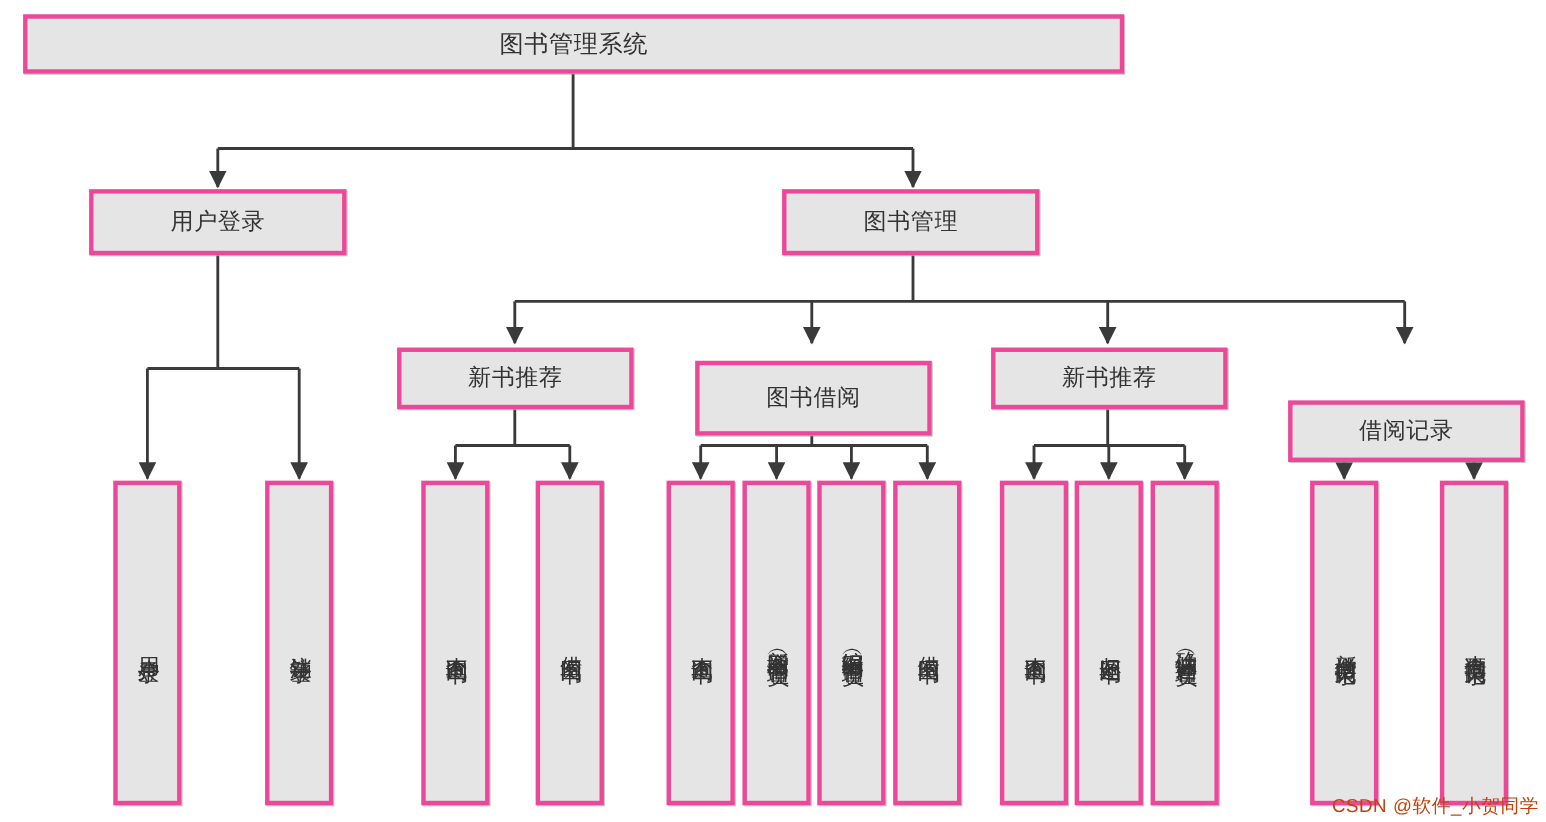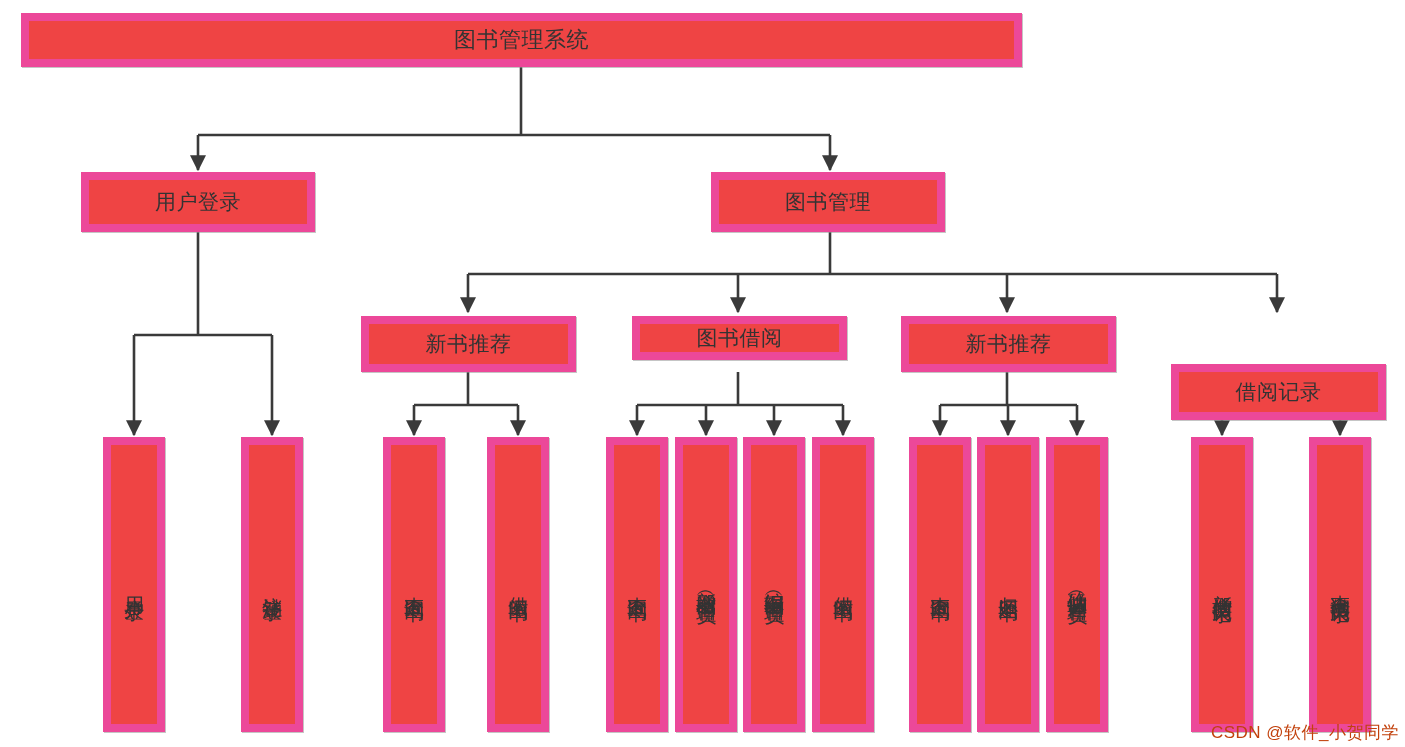--- a/index.html
+++ b/index.html
@@ -22,22 +22,22 @@
     position: absolute;
     left: 0;
     top: 0;
     width: 1405px;
     height: 747px;
     pointer-events: none;
   }
   .node {
     position: absolute;
     box-sizing: border-box;
-    background: #ef4444;
-    border: 8px solid #ec4899;
+    background: #e5e5e5;
+    border: 4px solid #ec4899;
     display: flex;
     align-items: center;
     justify-content: center;
     box-shadow: 1px 1px 0 rgba(150,150,150,0.55);
   }
   .node .node-label {
     color: #333333;
     font-size: 20px;
     line-height: 1.18;
     letter-spacing: 0.5px;
@@ -138,21 +138,21 @@
   <div class="node h" style="left:81px; top:172px; width:234px; height:60px;">
     <span class="node-label">用户登录</span>
   </div>
   <div class="node h" style="left:361px; top:316px; width:215px; height:56px;">
     <span class="node-label">新书推荐</span>
   </div>
 
   <div class="node h" style="left:711px; top:172px; width:234px; height:60px;">
     <span class="node-label">图书管理</span>
   </div>
-  <div class="node h" style="left:632px; top:316px; width:215px; height:44px;">
+  <div class="node h" style="left:632px; top:328px; width:215px; height:68px;">
     <span class="node-label">图书借阅</span>
   </div>
   <div class="node h" style="left:901px; top:316px; width:215px; height:56px;">
     <span class="node-label">新书推荐</span>
   </div>
   <div class="node h" style="left:1171px; top:316px; width:215px; height:56px;margin-top:48px;">
     <span class="node-label">借阅记录</span>
   </div>
 
   <div class="node v" style="left:103px; top:437px; width:62px; height:295px;">

